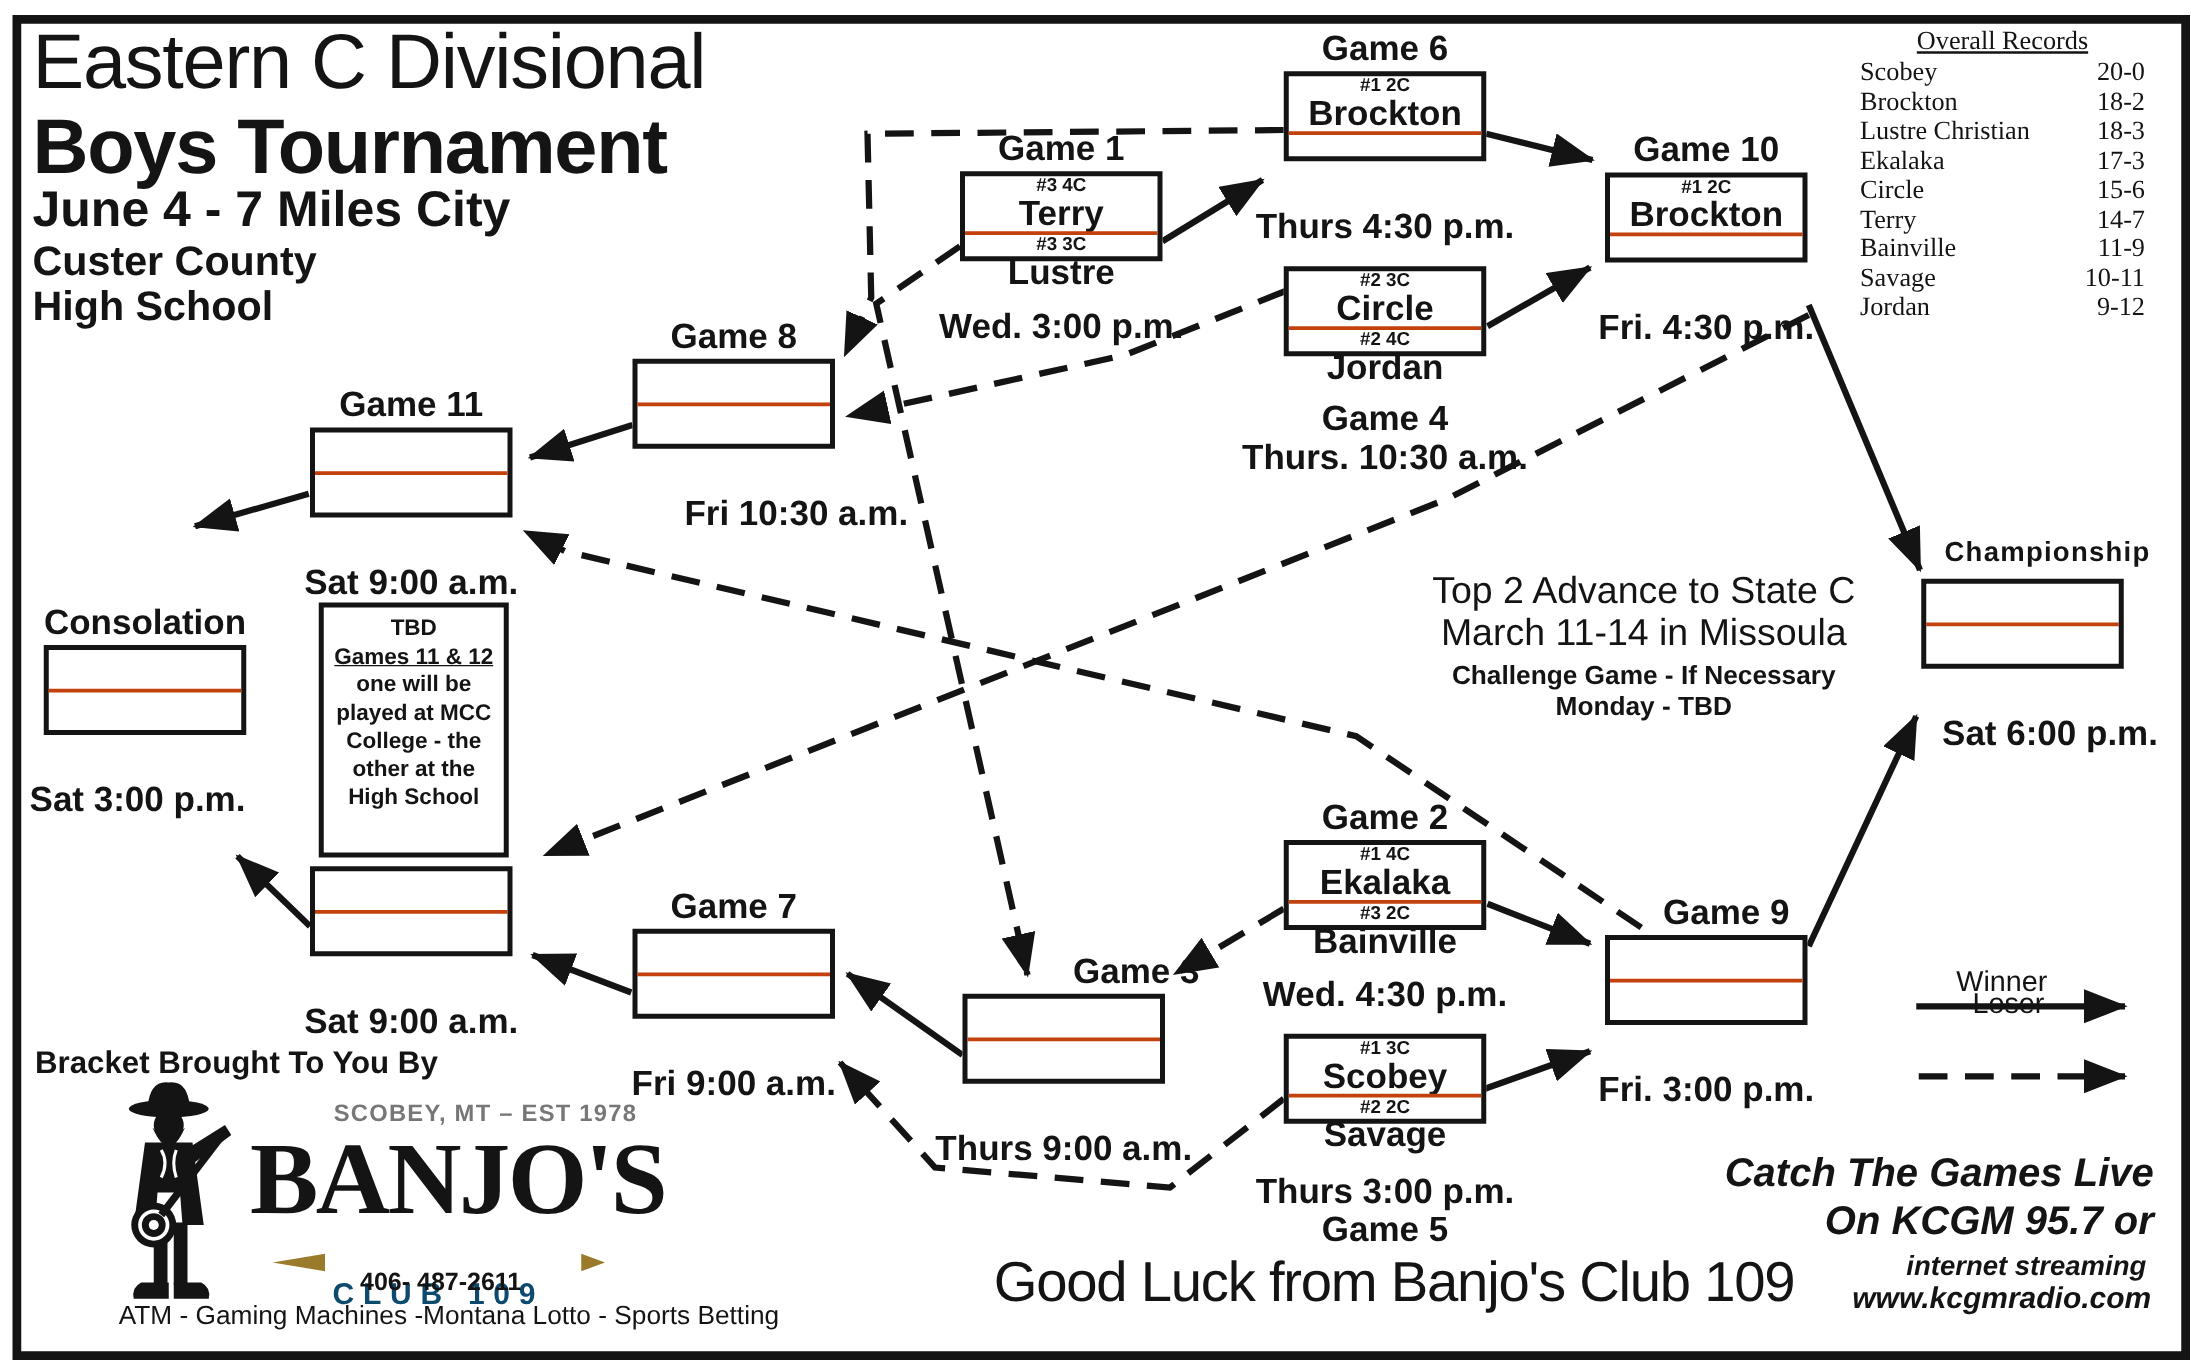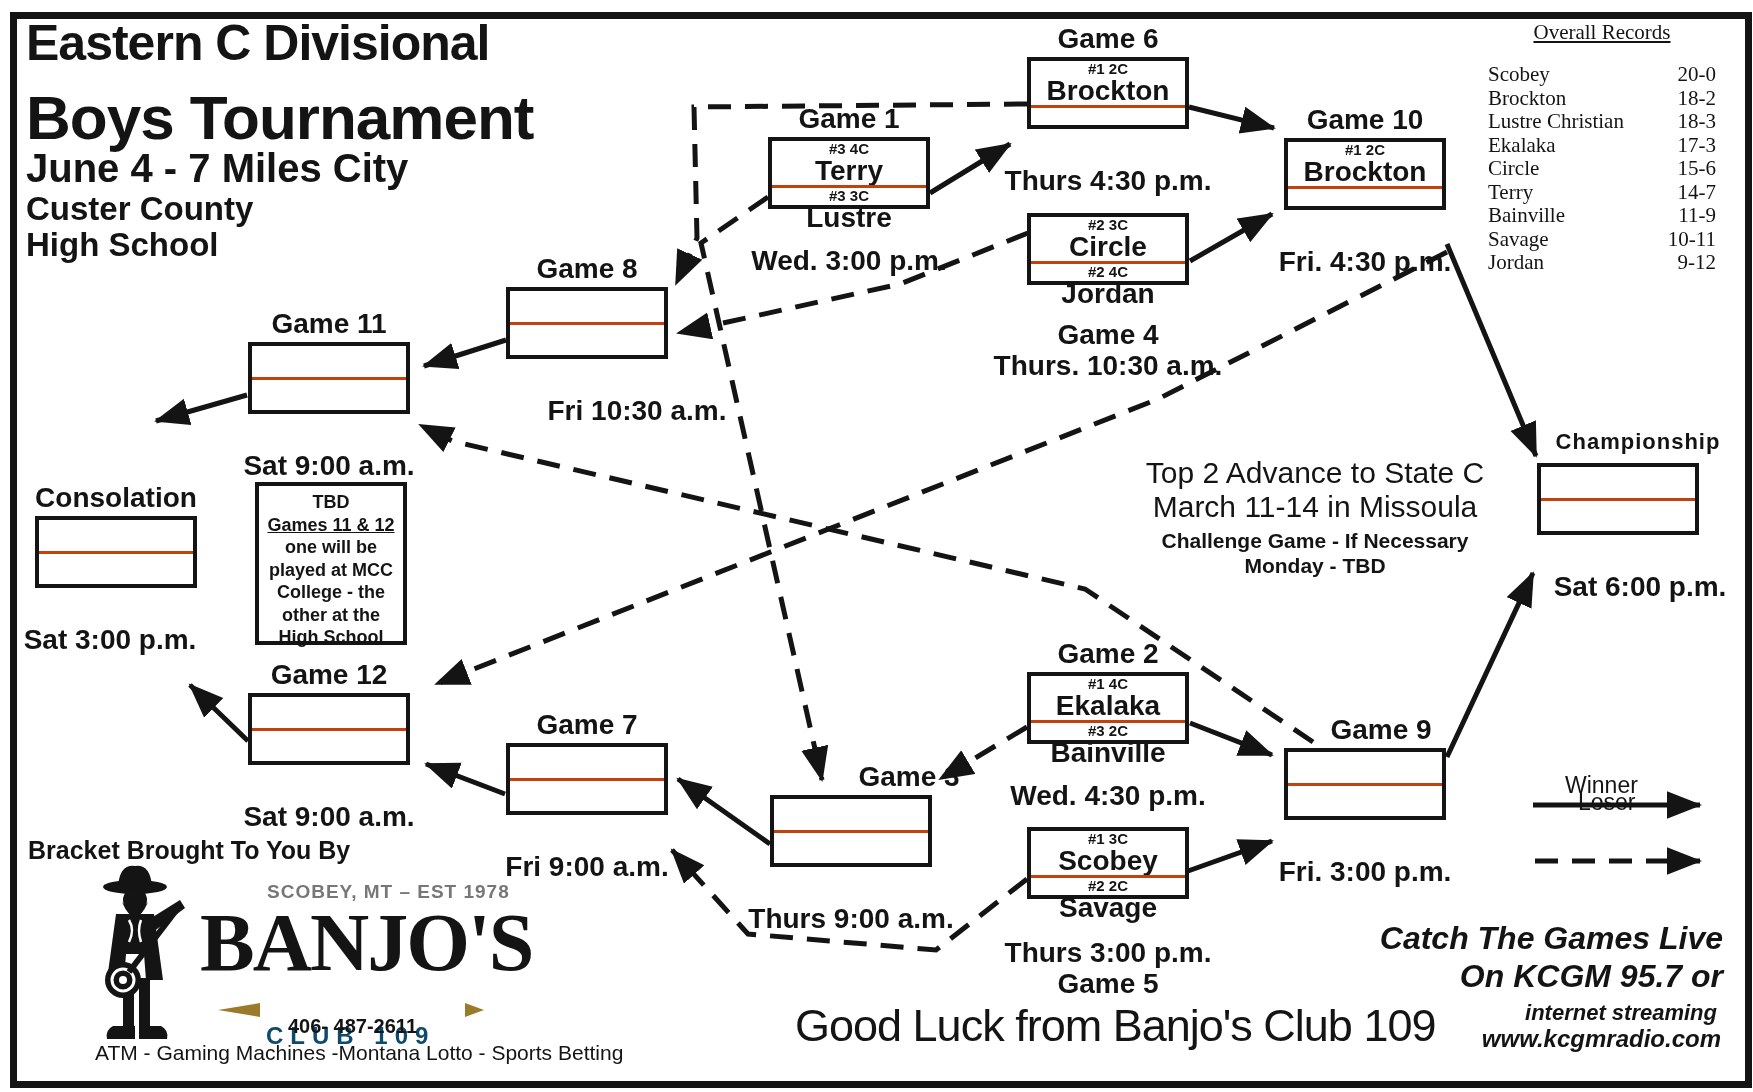--- a/index.html
+++ b/index.html
@@ -1,28 +1,28 @@
 <!DOCTYPE html>
 <html><head>
 <meta charset="utf-8">
 <style>
   html,body{margin:0;padding:0;background:#e8e8e8;}
   .page{position:relative;width:1753px;height:1092px;background:#ffffff;overflow:hidden;
         font-family:"Liberation Sans",sans-serif;color:#141414;}
   .frame{position:absolute;left:10px;top:12px;width:1728px;height:1062px;border:7px solid #141414;}
   .abs{position:absolute;white-space:nowrap;}
   
-  .t1{left:26px;top:14px;font-size:50px;font-weight:bold;letter-spacing:-1px;}
+  .t1{left:26px;top:14px;font-size:62px;font-weight:normal;letter-spacing:-1px;}
   .t2{left:26px;top:82px;font-size:62px;font-weight:bold;letter-spacing:-1px;}
   .t3{left:26px;top:146px;font-size:40px;font-weight:bold;}
   .t4{left:26px;top:190px;font-size:33px;font-weight:bold;}
   .t5{left:26px;top:226px;font-size:33px;font-weight:bold;}
   
   .records{position:absolute;left:1488px;top:20px;width:228px;font-family:"Liberation Serif",serif;}
-  .rec-header{text-align:center;font-size:21px;text-decoration:underline;margin-bottom:18px;}
+  .rec-header{text-align:center;font-size:21px;text-decoration:underline;margin-bottom:1px;}
   .rec-row{display:flex;justify-content:space-between;font-size:21px;line-height:23.5px;}
   
   .game{position:absolute;width:162px;}
   .gbox{box-sizing:border-box;height:72px;border:4px solid #141414;background:#fff;
         display:flex;flex-direction:column;}
   .slot{flex:1;display:flex;flex-direction:column;align-items:center;justify-content:center;}
   .slot + .slot{border-top:3px solid #c2410c;}
   .seed{font-size:15px;font-weight:bold;line-height:15px;height:15px;}
   .team{font-size:28px;font-weight:bold;line-height:29px;}
   .glabel{position:absolute;top:-34px;left:50%;transform:translateX(-50%);
@@ -38,21 +38,21 @@
   #consolation{left:35px;top:516px}  #championship{left:1537px;top:463px}
   #g3 .glabel{left:calc(50% + 58px)}
   #g4 .glabel{top:106px}  #g4 .gtime{top:137px}
   #g5 .gtime{top:110px}   #g5 .glabel{top:141px}
   #g8 .gtime{left:calc(50% + 50px)}
   #g9 .glabel{left:calc(50% + 16px)}
   #championship .glabel{left:calc(50% + 20px);font-size:22px;letter-spacing:1px;}
   #championship .gtime{left:calc(50% + 22px)}
   #consolation .gtime{left:calc(50% - 6px)}
   
-  .tbd{position:absolute;left:255px;top:482px;width:152px;height:163px;border:4px solid #141414;
+  .tbd{position:absolute;left:255px;top:482px;width:152px;height:204px;border:4px solid #141414;
        box-sizing:border-box;background:#fff;text-align:center;font-weight:bold;font-size:18px;
        line-height:22.5px;padding-top:5px;}
   .tbd .u{text-decoration:underline;}
   
   .advance{position:absolute;left:1095px;top:455px;width:440px;text-align:center;}
   .adv1{font-size:30px;line-height:35px;}
   .adv2{font-size:30px;line-height:34px;}
   .adv3{font-size:21px;font-weight:bold;line-height:27px;margin-top:3px;}
   .adv4{font-size:21px;font-weight:bold;line-height:24px;}
   

